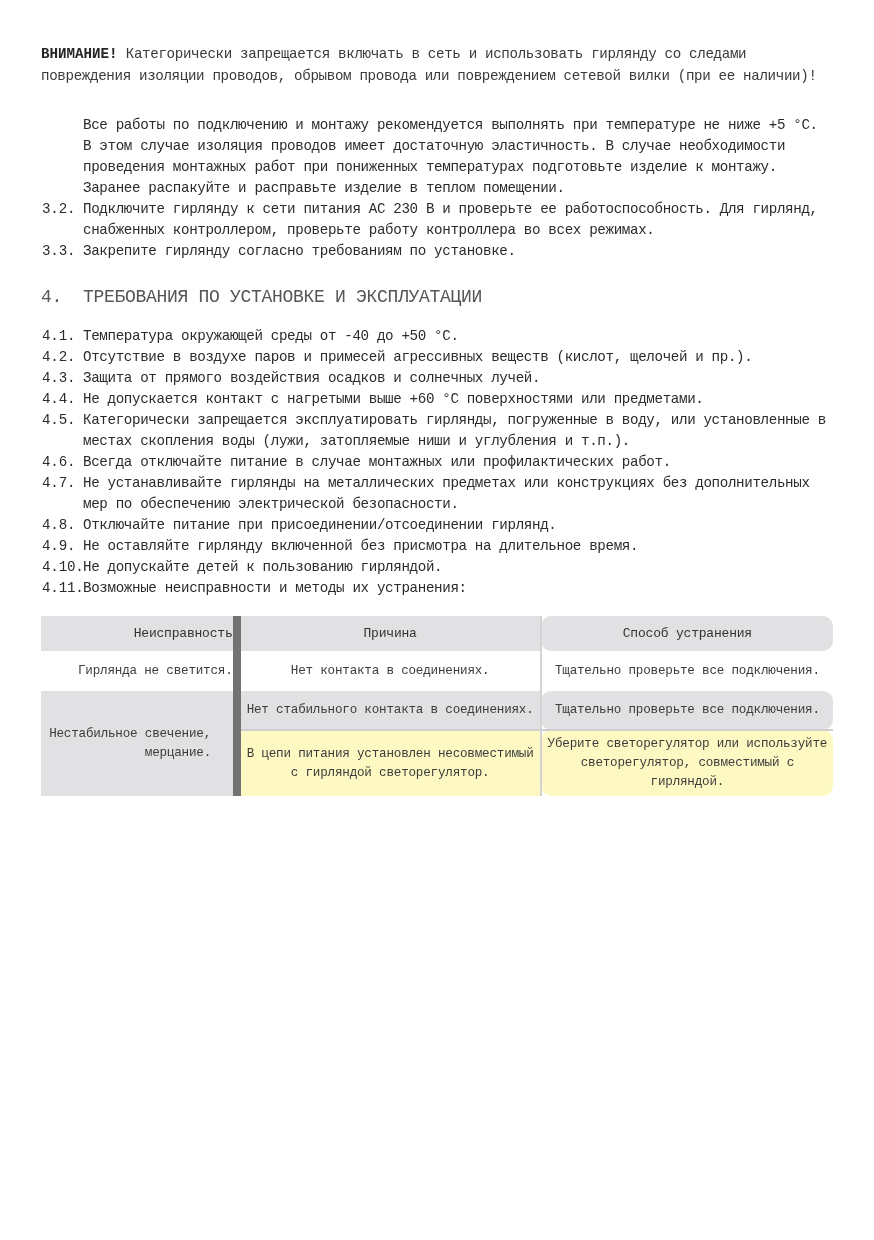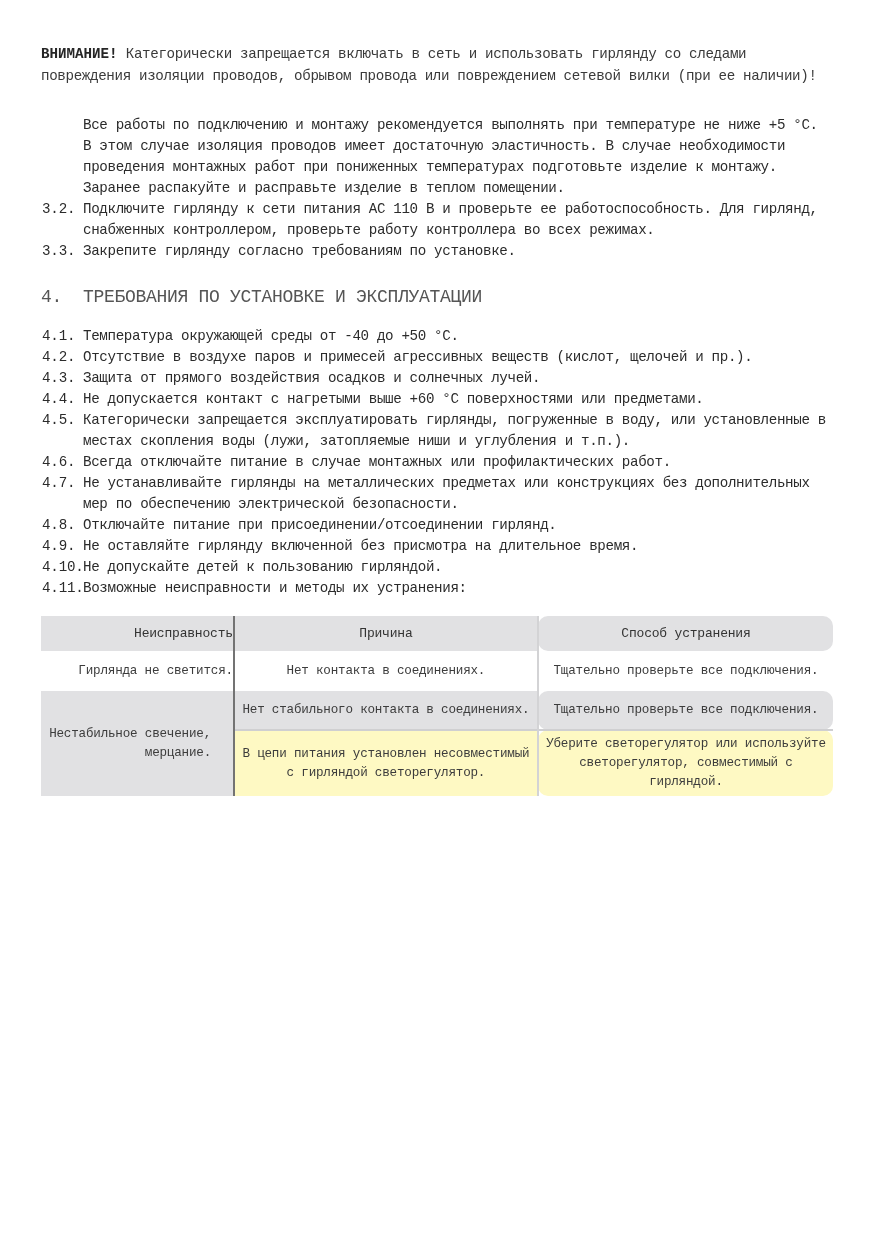--- a/index.html
+++ b/index.html
@@ -28,21 +28,21 @@
     }
     .heading .num { position: absolute; left: 0; top: 0; }
     .table {
       margin-top: 17px; width: 792px; border-collapse: collapse;
       font-size: 12.6px; color: #3c3c3c; letter-spacing: -0.2px;
     }
     .table td, .table th {
       padding: 0; vertical-align: middle; font-weight: normal;
     }
     .table .c1 { width: 192px; }
-    .table .c2 { width: 303px; border-left: 2px solid #737373; }
+    .table .c2 { width: 303px; border-left: 8px solid #737373; }
     .table .c3 { width: 295px; border-left: 2px solid #d3d3d5; border-radius: 10px; }
     .table tr.hdr { background: #e1e1e3; height: 35px; }
     .table tr.r1 { background: #ffffff; height: 40px; }
     .table tr.r2 { background: #e1e1e3; height: 39px; }
     .table tr.r3 { background: #fef9c3; height: 54px; }
     .table tr.r3 td.c2, .table tr.r3 td.c3 { border-top: 2px solid #cfcfd1; }
     .table .left { text-align: right; }
     .table .center { text-align: center; }
     .table .cell-text { line-height: 19px; }
     .table th { color: #333333; font-size: 13px; }
@@ -53,21 +53,21 @@
 <div class="page">
 
   <p class="warning"><span class="strong">ВНИМАНИЕ!</span><span> Категорически запрещается включать в сеть и использовать гирлянду со следами повреждения изоляции проводов, обрывом провода или повреждением сетевой вилки (при ее наличии)!</span></p>
 
   <ul class="list para-block">
     <li class="item">
       <span>Все работы по подключению и монтажу рекомендуется выполнять при температуре не ниже +5 °С. В этом случае изоляция проводов имеет достаточную эластичность. В случае необходимости проведения монтажных работ при пониженных температурах подготовьте изделие к монтажу. Заранее распакуйте и расправьте изделие в теплом помещении.</span>
     </li>
     <li class="item">
       <span class="num">3.2.</span>
-      <span>Подключите гирлянду к сети питания АС 110 В и проверьте ее работоспособность. Для гирлянд, снабженных контроллером, проверьте работу контроллера во всех режимах.</span>
+      <span>Подключите гирлянду к сети питания АС 230 В и проверьте ее работоспособность. Для гирлянд, снабженных контроллером, проверьте работу контроллера во всех режимах.</span>
     </li>
     <li class="item">
       <span class="num">3.3.</span>
       <span>Закрепите гирлянду согласно требованиям по установке.</span>
     </li>
   </ul>
 
   <h2 class="heading">
     <span class="num">4.</span>
     <span>ТРЕБОВАНИЯ ПО УСТАНОВКЕ И ЭКСПЛУАТАЦИИ</span>

